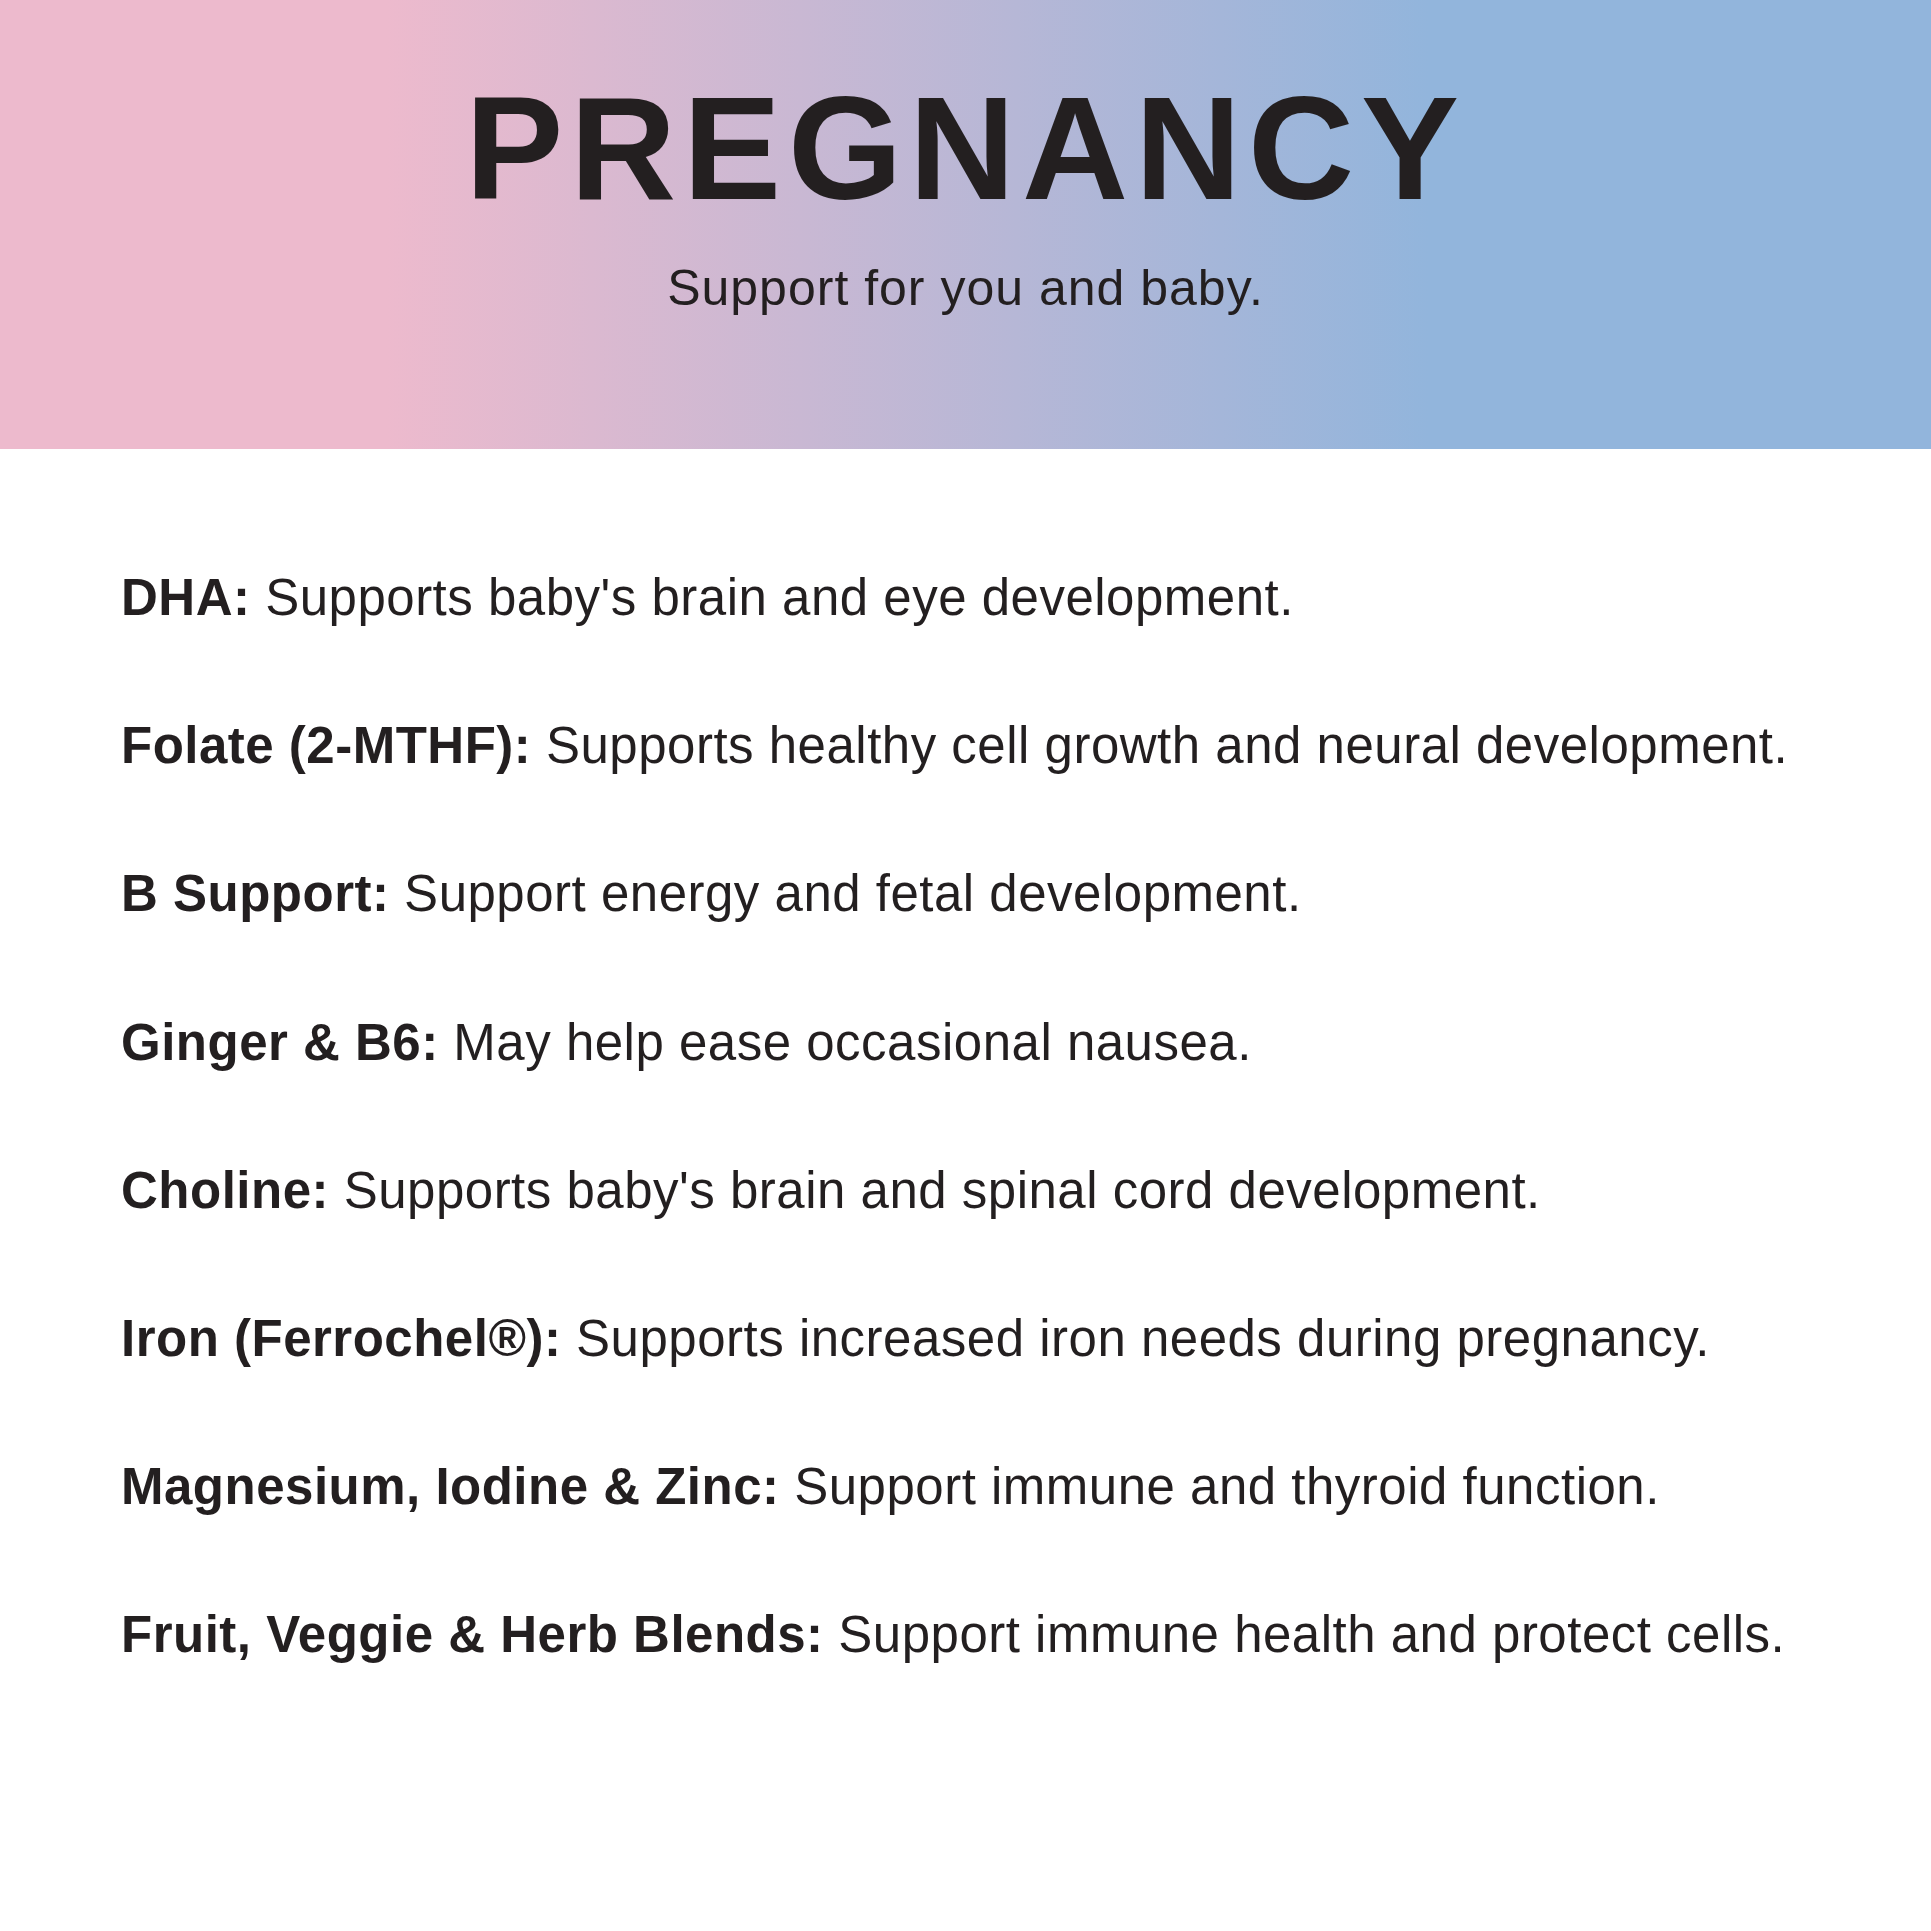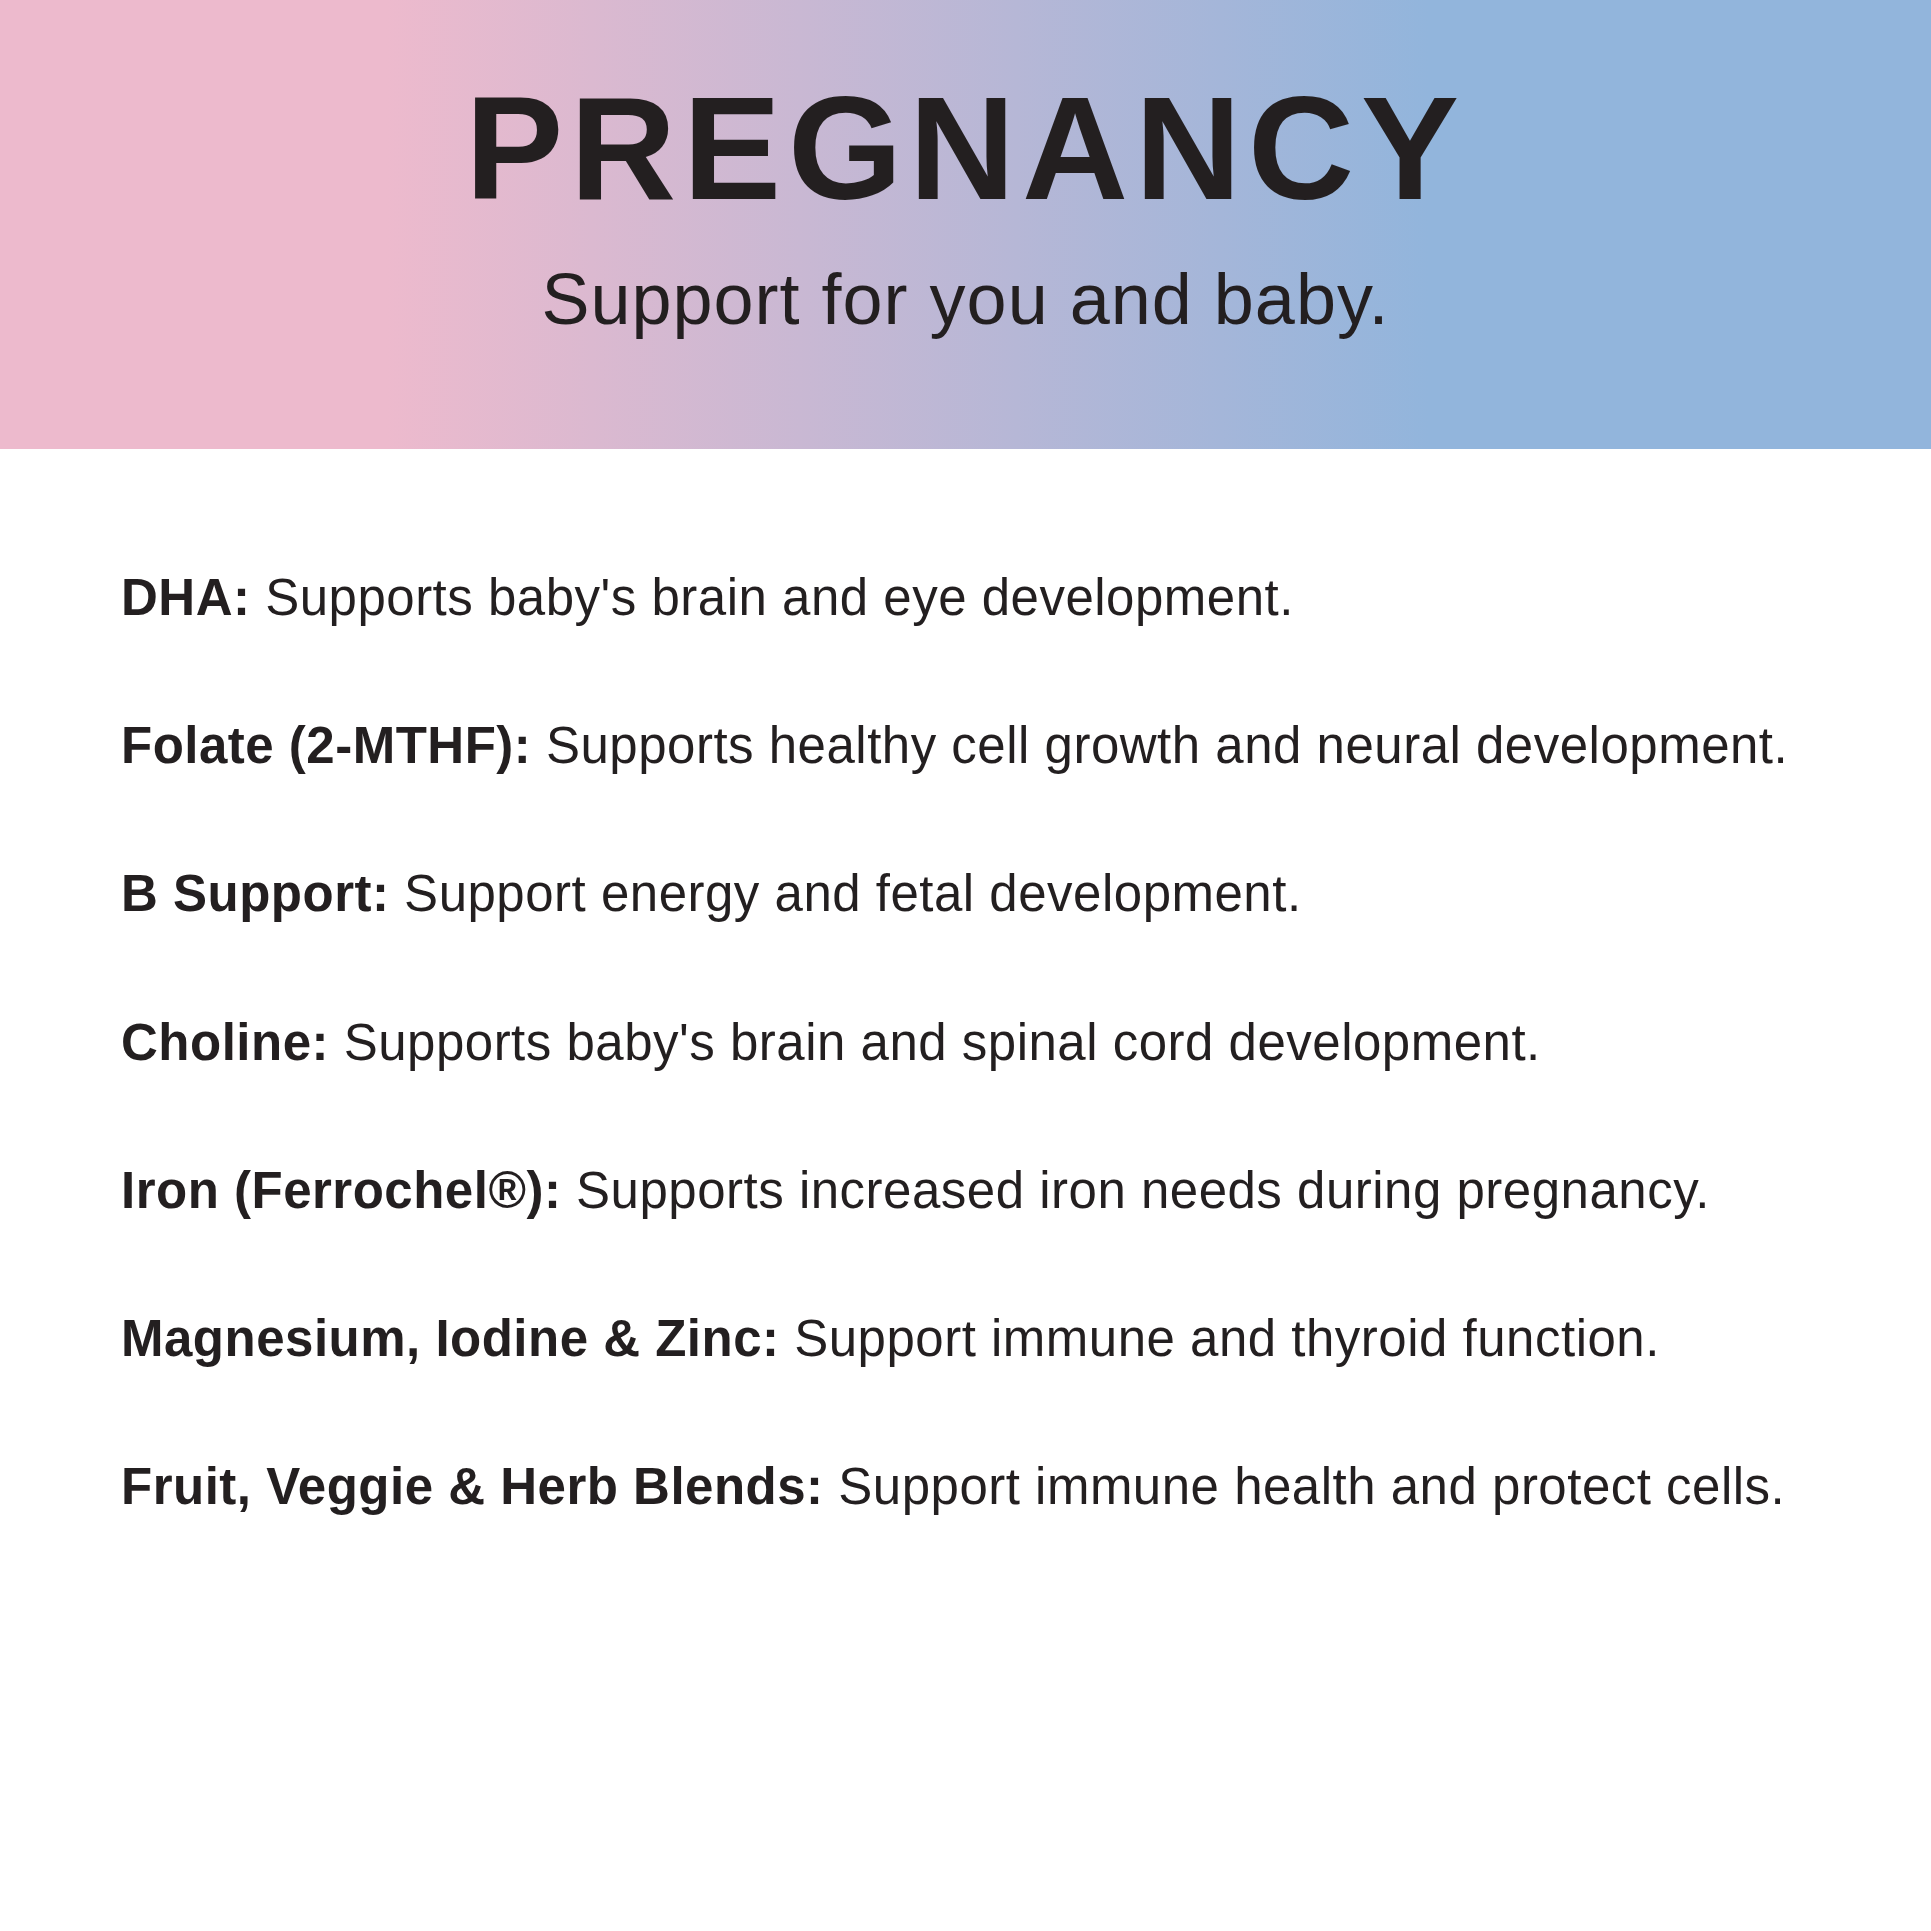--- a/index.html
+++ b/index.html
@@ -31,21 +31,21 @@
     margin-top: 75px;
     font-size: 147px;
     line-height: 1;
     font-weight: 700;
     letter-spacing: 6.8px;
     color: #231f20;
   }
   .hero p.subtitle {
     margin: 0;
     margin-top: 41px;
-    font-size: 72px;
+    font-size: 50px;
     line-height: 1;
     font-weight: 400;
     letter-spacing: 1px;
     color: #231f20;
   }
   .benefits {
     flex: 1 1 auto;
     padding: 118px 32px 0 121px;
   }
   .benefit-row {
@@ -68,19 +68,20 @@
 
 <div class="page">
   <header class="hero" style="background: linear-gradient(90deg, rgb(237, 186, 205) 0%, rgb(237, 186, 205) 20%, rgb(146, 181, 220) 74%, rgb(146, 181, 220) 100%);">
     <h1>PREGNANCY</h1>
     <p class="subtitle">Support for you and baby.</p>
   </header>
   <main class="benefits">
       <p class="benefit-row"><span class="benefit-label">DHA:</span><span class="benefit-desc"> Supports baby's brain and eye development.</span></p>
       <p class="benefit-row"><span class="benefit-label">Folate (2-MTHF):</span><span class="benefit-desc"> Supports healthy cell growth and neural development.</span></p>
       <p class="benefit-row"><span class="benefit-label">B Support:</span><span class="benefit-desc"> Support energy and fetal development.</span></p>
+      <p class="benefit-row"><span class="benefit-label">Ginger &amp; B6:</span><span class="benefit-desc"> May help ease occasional nausea.</span></p>
       <p class="benefit-row"><span class="benefit-label">Choline:</span><span class="benefit-desc"> Supports baby's brain and spinal cord development.</span></p>
       <p class="benefit-row"><span class="benefit-label">Iron (Ferrochel®):</span><span class="benefit-desc"> Supports increased iron needs during pregnancy.</span></p>
       <p class="benefit-row"><span class="benefit-label">Magnesium, Iodine &amp; Zinc:</span><span class="benefit-desc"> Support immune and thyroid function.</span></p>
       <p class="benefit-row"><span class="benefit-label">Fruit, Veggie &amp; Herb Blends:</span><span class="benefit-desc"> Support immune health and protect cells.</span></p>
     </main>
 </div>
 
 
 </body></html>

